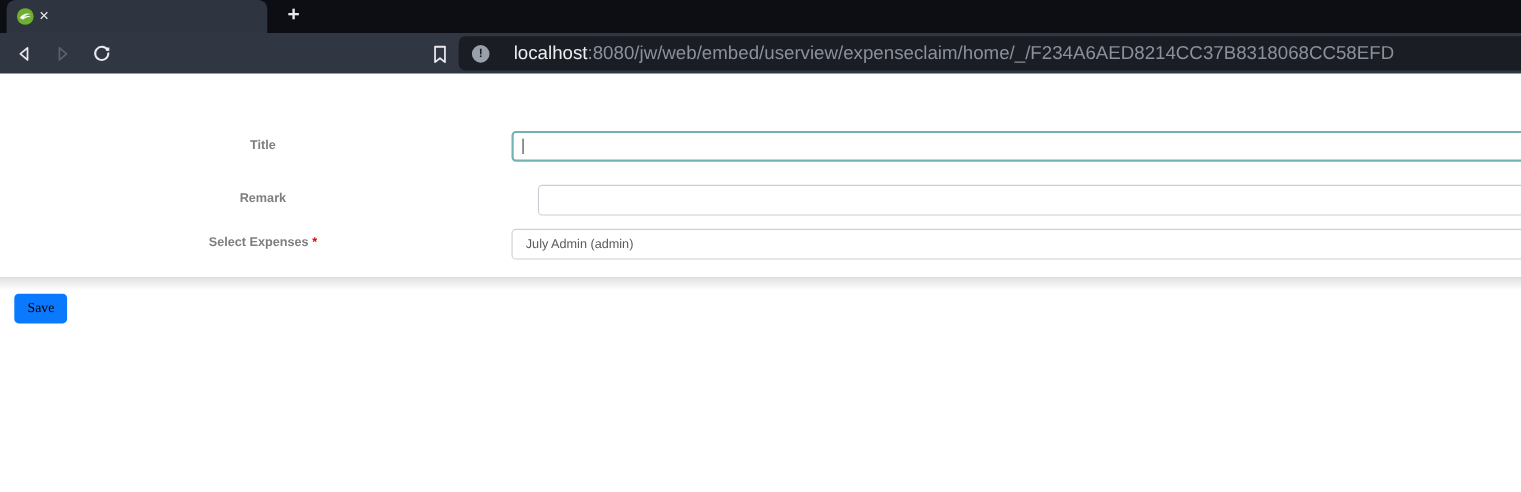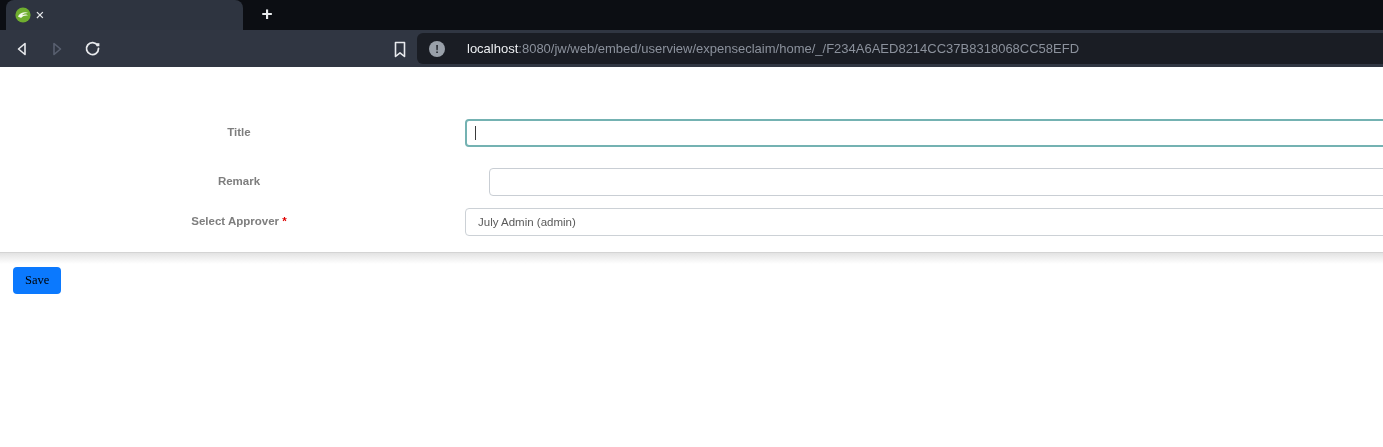--- a/index.html
+++ b/index.html
@@ -25,21 +25,21 @@
             margin-left:9px; cursor:pointer; }
   .navbtn svg { display:block; }
   .bookmark-btn { position:absolute; left:387px; top:6px; width:26px; height:26px;
                   display:flex; align-items:center; justify-content:center; cursor:pointer; }
   .urlbar { position:absolute; left:417px; top:3px; right:-12px; height:31px;
             background:#1a1d24; border-radius:6px; display:flex; align-items:center;
             padding-left:12px; }
   .info-icon { width:16px; height:16px; border-radius:50%; background:#99a0a9;
                color:#1a1d24; font-size:11px; font-weight:bold; text-align:center;
                line-height:16px; flex:0 0 16px; }
-  .url-text { margin-left:10px; font-size:13px; white-space:nowrap; overflow:hidden;padding-left:12px; }
+  .url-text { margin-left:10px; font-size:17px; white-space:nowrap; overflow:hidden;padding-left:12px; }
   .url-host { color:#eceef1; }
   .url-rest { color:#8b919c; }
 
   
   .page { position:relative; height:380px; background:#ffffff; }
   .form-area { padding-top:52px; }
   .form-row { display:flex; margin-left:13px; }
   .form-row + .form-row.gap21 { margin-top:21px;gap:24px; }
   .form-row + .form-row.gap12 { margin-top:12px; }
   .label-cell { width:452px; flex:0 0 452px; padding-top:7px;text-align:center; }
@@ -127,21 +127,21 @@
       <div class="label-cell">
         <div class="field-label">Remark</div>
       </div>
       <div class="field-cell">
         <input class="text-input" type="text" value="" style="">
       </div>
     </div>
 
     <div class="form-row gap12">
       <div class="label-cell">
-        <div class="field-label"><span>Select Approver</span> <span class="req">*</span></div>
+        <div class="field-label"><span>Select Expenses</span> <span class="req">*</span></div>
       </div>
       <div class="field-cell">
         <div class="select-box">
           <span>July Admin (admin)</span>
         </div>
       </div>
     </div>
 
     <div class="footer-divider"></div>
     <button class="save-btn">Save</button>

